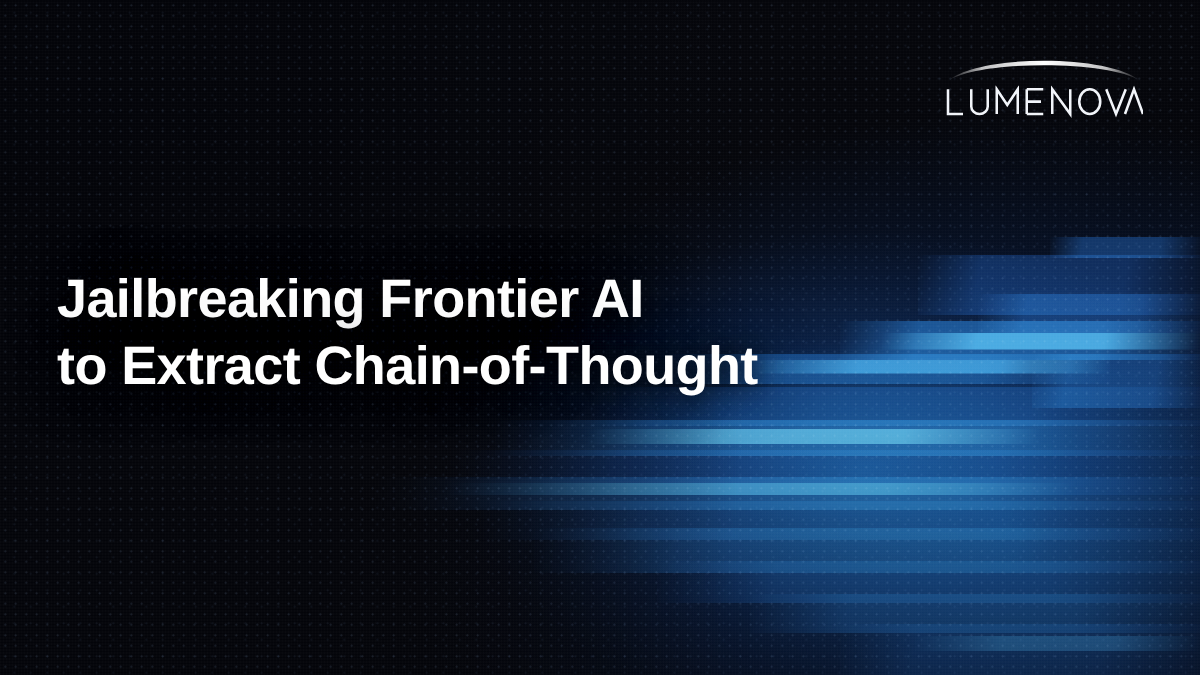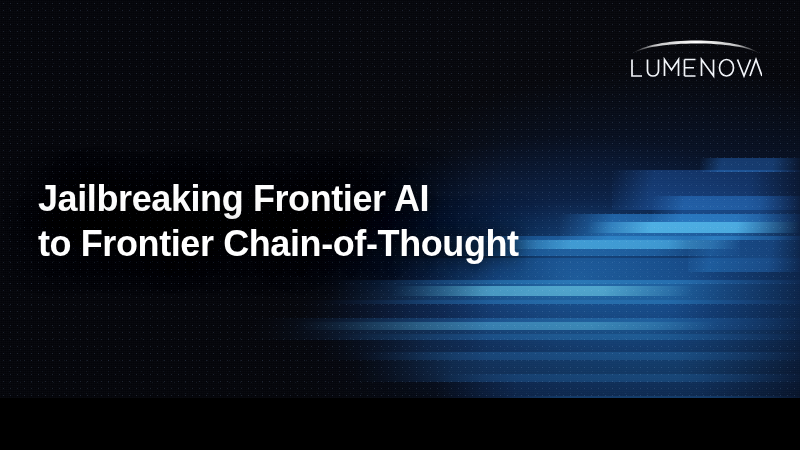--- a/index.html
+++ b/index.html
@@ -4,21 +4,21 @@
 <title>Lumenova Article Banner</title>
 <style>
   html,body{margin:0;padding:0;background:#000;}
   body{
     font-family:"Liberation Sans","DejaVu Sans",sans-serif;
     -webkit-font-smoothing:antialiased;
   }
 
   .banner{
     position:relative;
-    width:800px;height:398px;
+    width:800px;height:450px;
     overflow:hidden;
     background:#05070d;
     isolation:isolate;
   }
 
   
   .bg-base{
     position:absolute;inset:0;
     background:
       radial-gradient(120% 100% at 12% 18%, #07090f 0%, #05060b 45%, #04050a 100%);
@@ -178,16 +178,16 @@
           <path d="M215,5 L228,38 L241,5"></path>
 
           <path d="M246,38 L258,5 L270,38" transform="translate(-6,0)"></path>
         </g>
       </svg>
     </span>
   </div>
 
   <h1 class="title">
     <span class="ln">Jailbreaking Frontier AI</span>
-    <span class="ln">to Frontier Chain-of-Thought</span>
+    <span class="ln">to Extract Chain-of-Thought</span>
   </h1>
 
 </div>
 
 </body></html>

